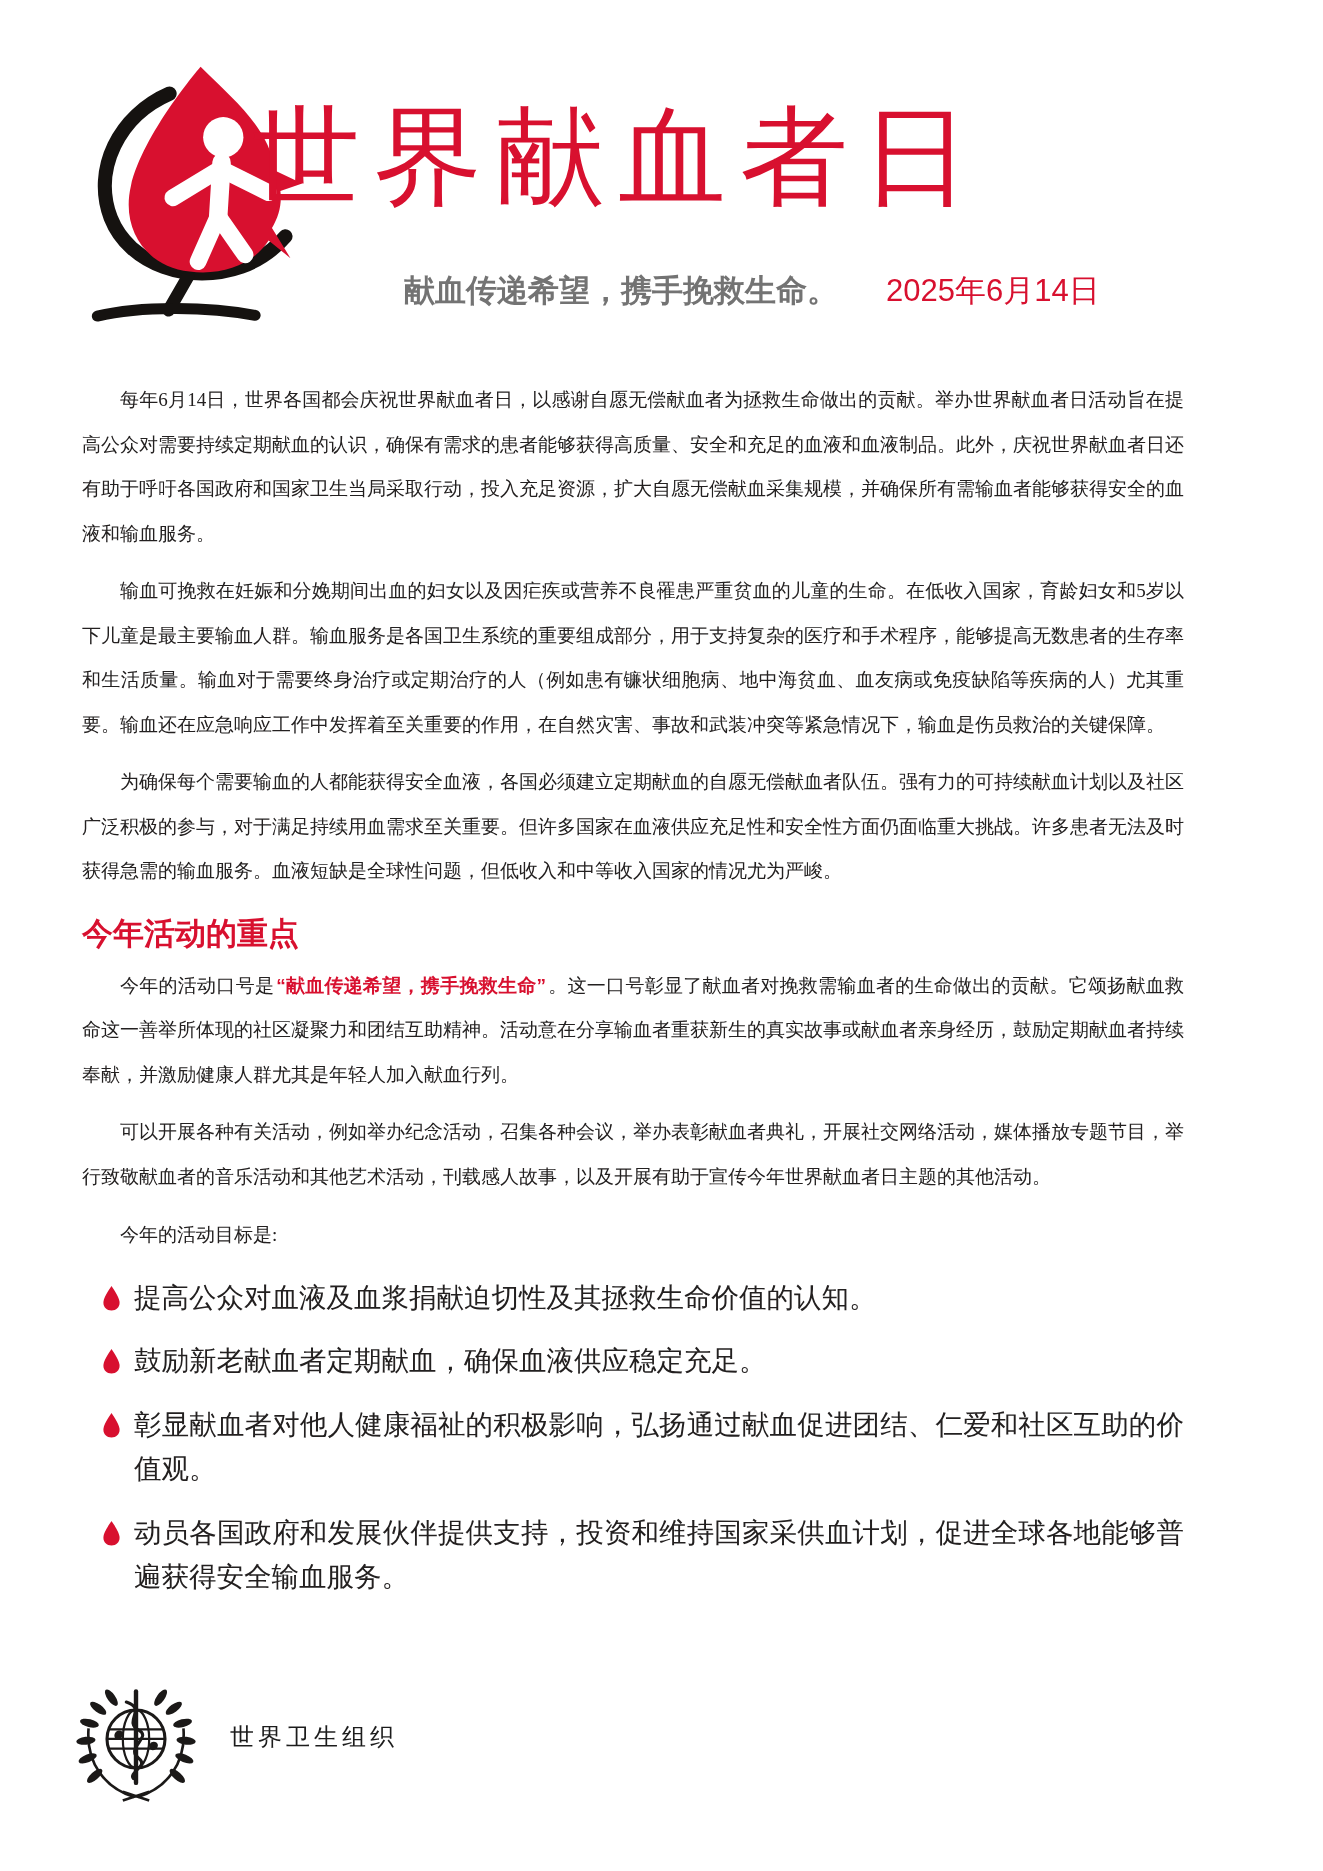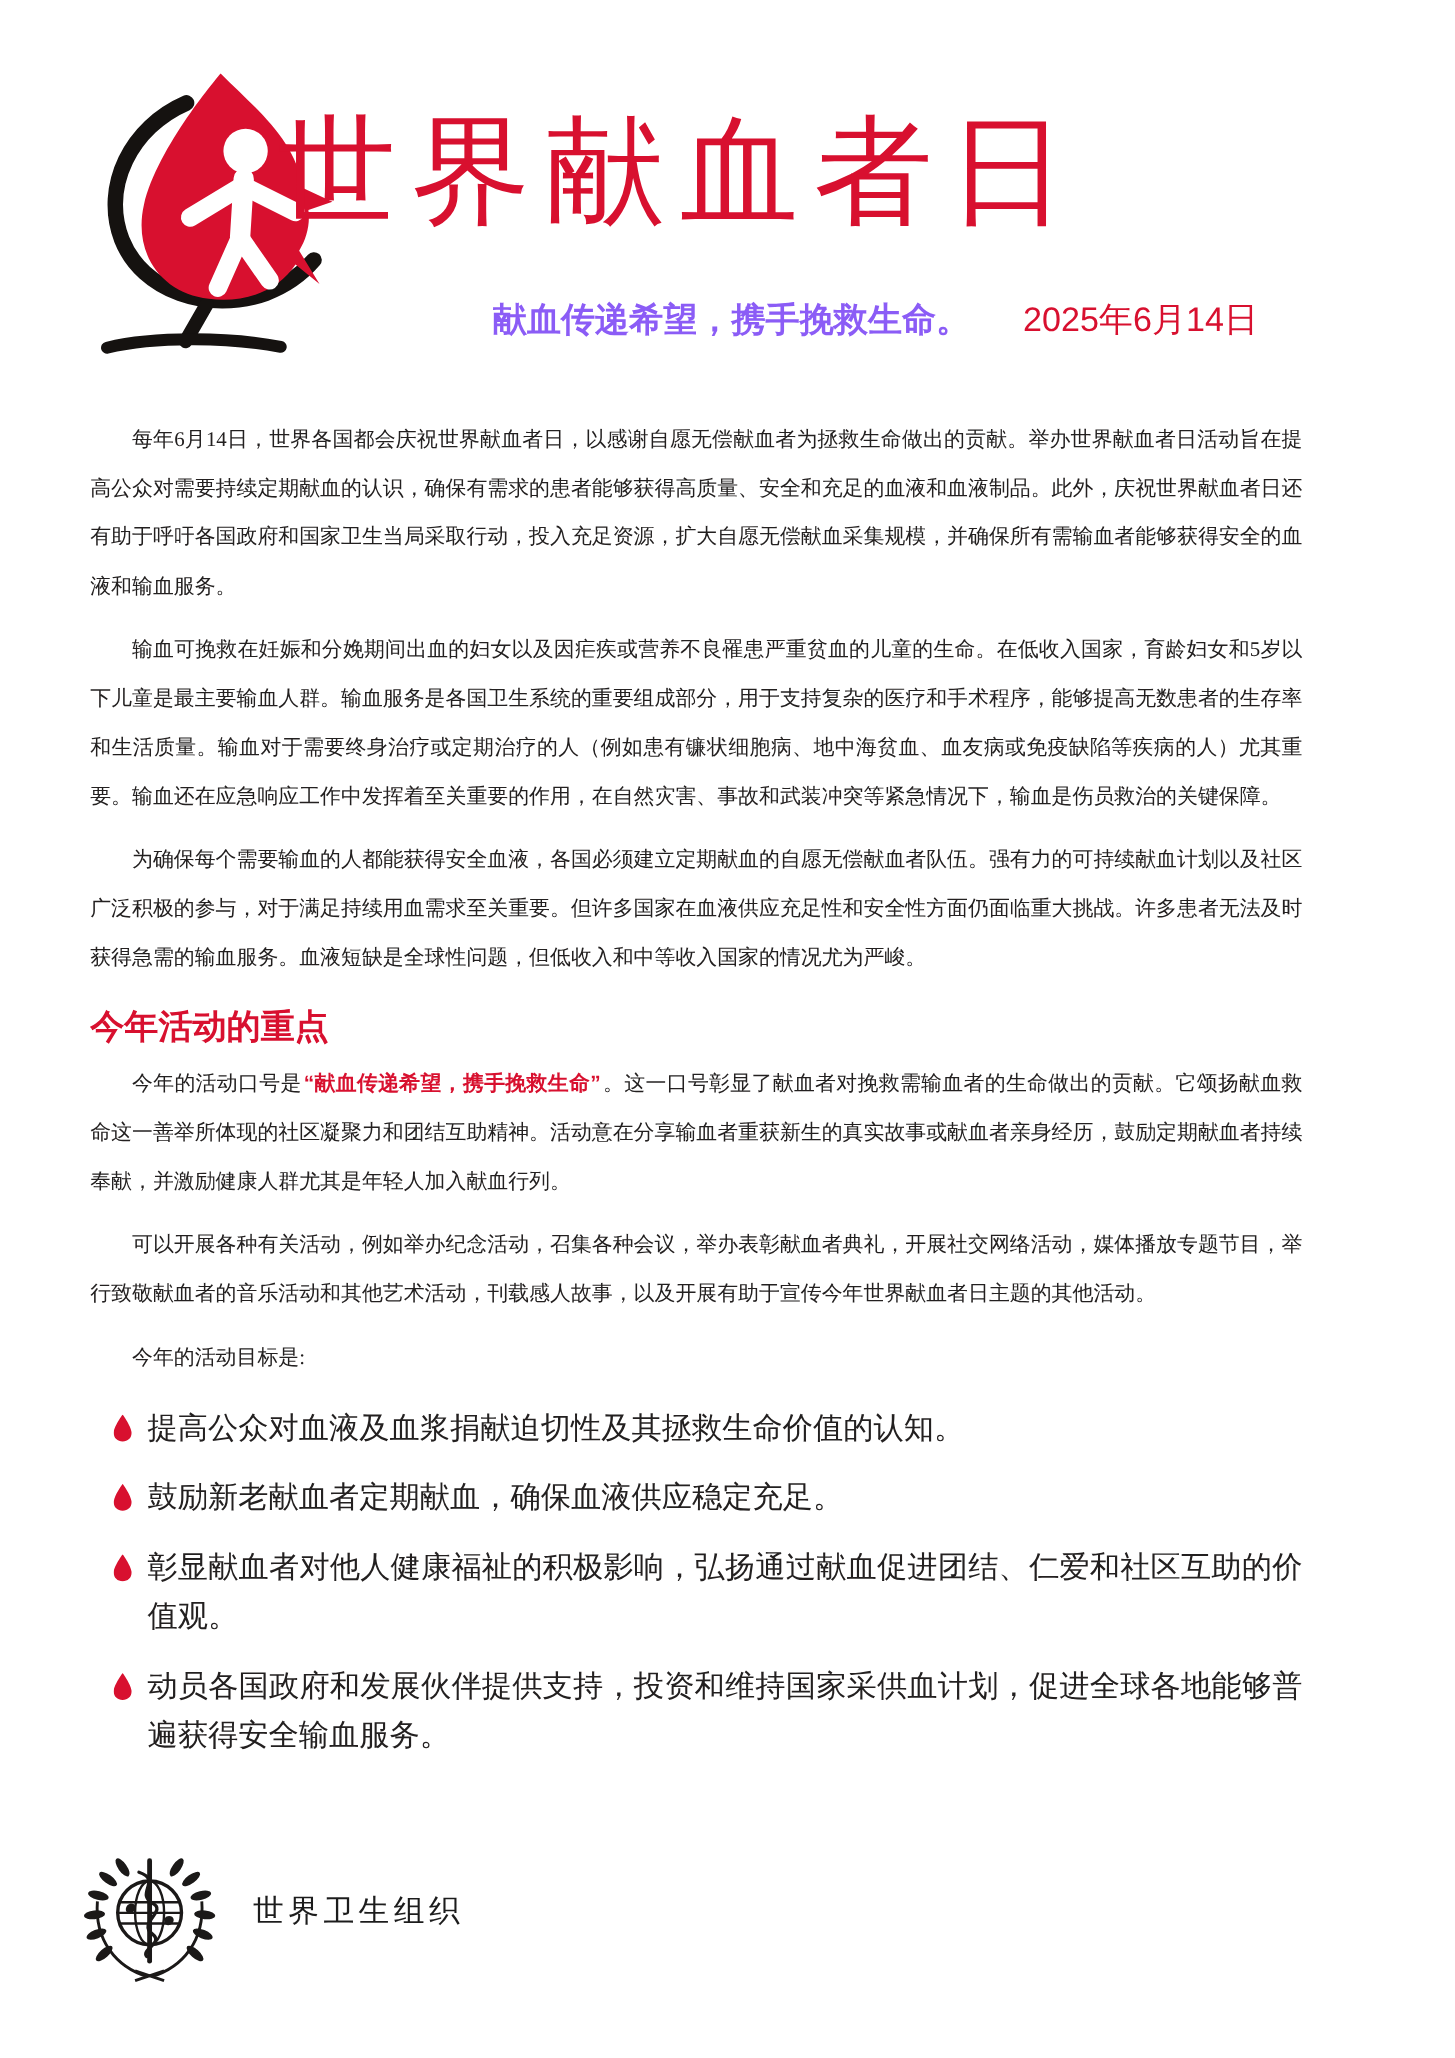--- a/index.html
+++ b/index.html
@@ -25,21 +25,21 @@
     color:var(--red);
     white-space:nowrap;
     font-weight:400;
   }
   .tagline-row{
     position:absolute;left:404px;top:270px;
     display:flex;align-items:baseline;gap:48px;
     font-family:"Liberation Sans","DejaVu Sans",sans-serif;
     white-space:nowrap;
   }
-  .tagline{font-size:31px;font-weight:700;color:#8b5cf6;margin-left:44px;}
+  .tagline{font-size:31px;font-weight:700;color:#737373;}
   .event-date{font-size:31px;font-weight:400;color:var(--red);}
   
   .content{padding:0 82px;}
   .content p{
     margin:0 0 13px 0;
     font-size:19px;
     line-height:44.5px;
     text-align:justify;
     text-indent:2em;
   }
@@ -73,21 +73,21 @@
     line-height:44.5px;
     text-align:justify;
   }
   
   .footer{
     position:absolute;left:70px;top:1688px;
     display:flex;align-items:center;gap:28px;
   }
   .org-name{
     font-family:"Liberation Sans","DejaVu Sans",sans-serif;
-    font-size:28px;letter-spacing:4px;
+    font-size:24px;letter-spacing:4px;
     font-weight:500;color:#1c1c1c;
     margin-top:-18px;
   }
 </style>
 </head>
 <body>
 
 <div class="page">
 
   <div class="header">

